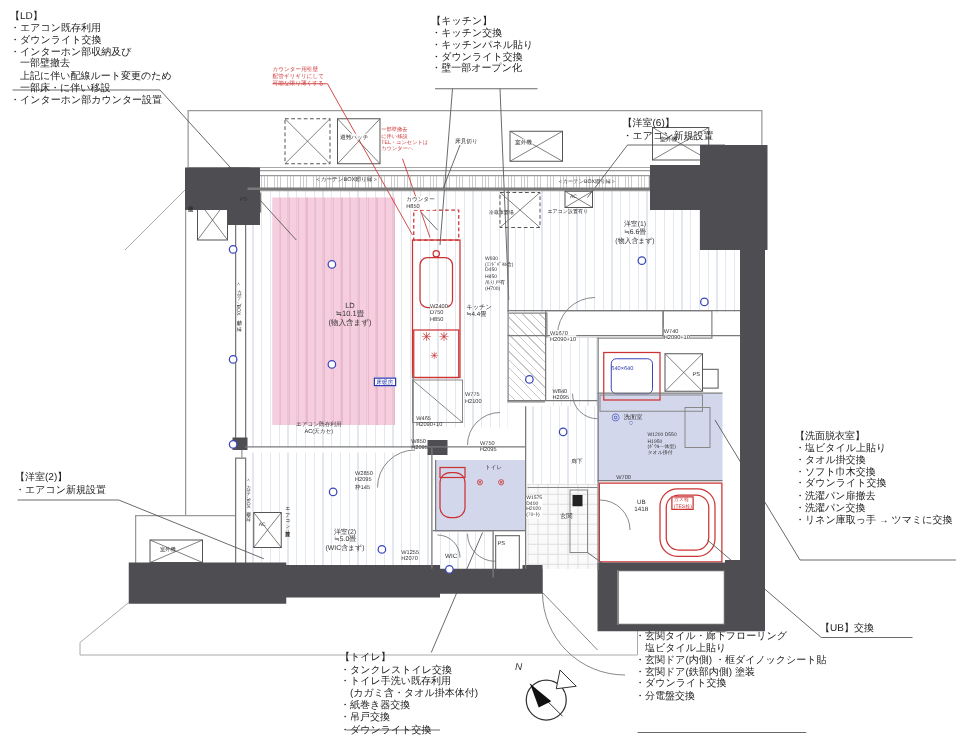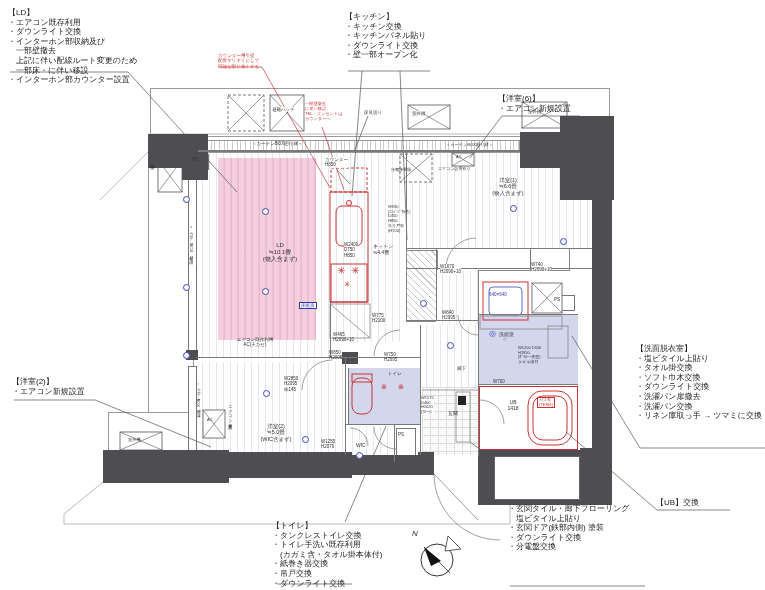--- a/index.html
+++ b/index.html
@@ -373,20 +373,21 @@
         <div>・リネン庫取っ手 → ツマミに交換</div>
       </div>
   </div>
   <div class="ann" style="left:656px;top:498px;width:100px">
     <div class="t">【UB】交換</div>
   </div>
   <div class="ann" style="left:508px;top:504px;width:220px">
     <div class="items">
         <div>・玄関タイル・廊下フローリング</div>
         <div>　塩ビタイル上貼り</div>
+        <div>・玄関ドア(内側) ・框ダイノックシート貼</div>
         <div>・玄関ドア(鉄部内側) 塗装</div>
         <div>・ダウンライト交換</div>
         <div>・分電盤交換</div>
       </div>
   </div>
   <div class="ann" style="left:272px;top:521px;width:150px">
     <div class="t">【トイレ】</div>
     <div class="items">
         <div>・タンクレストイレ交換</div>
         <div>・トイレ手洗い既存利用</div>

